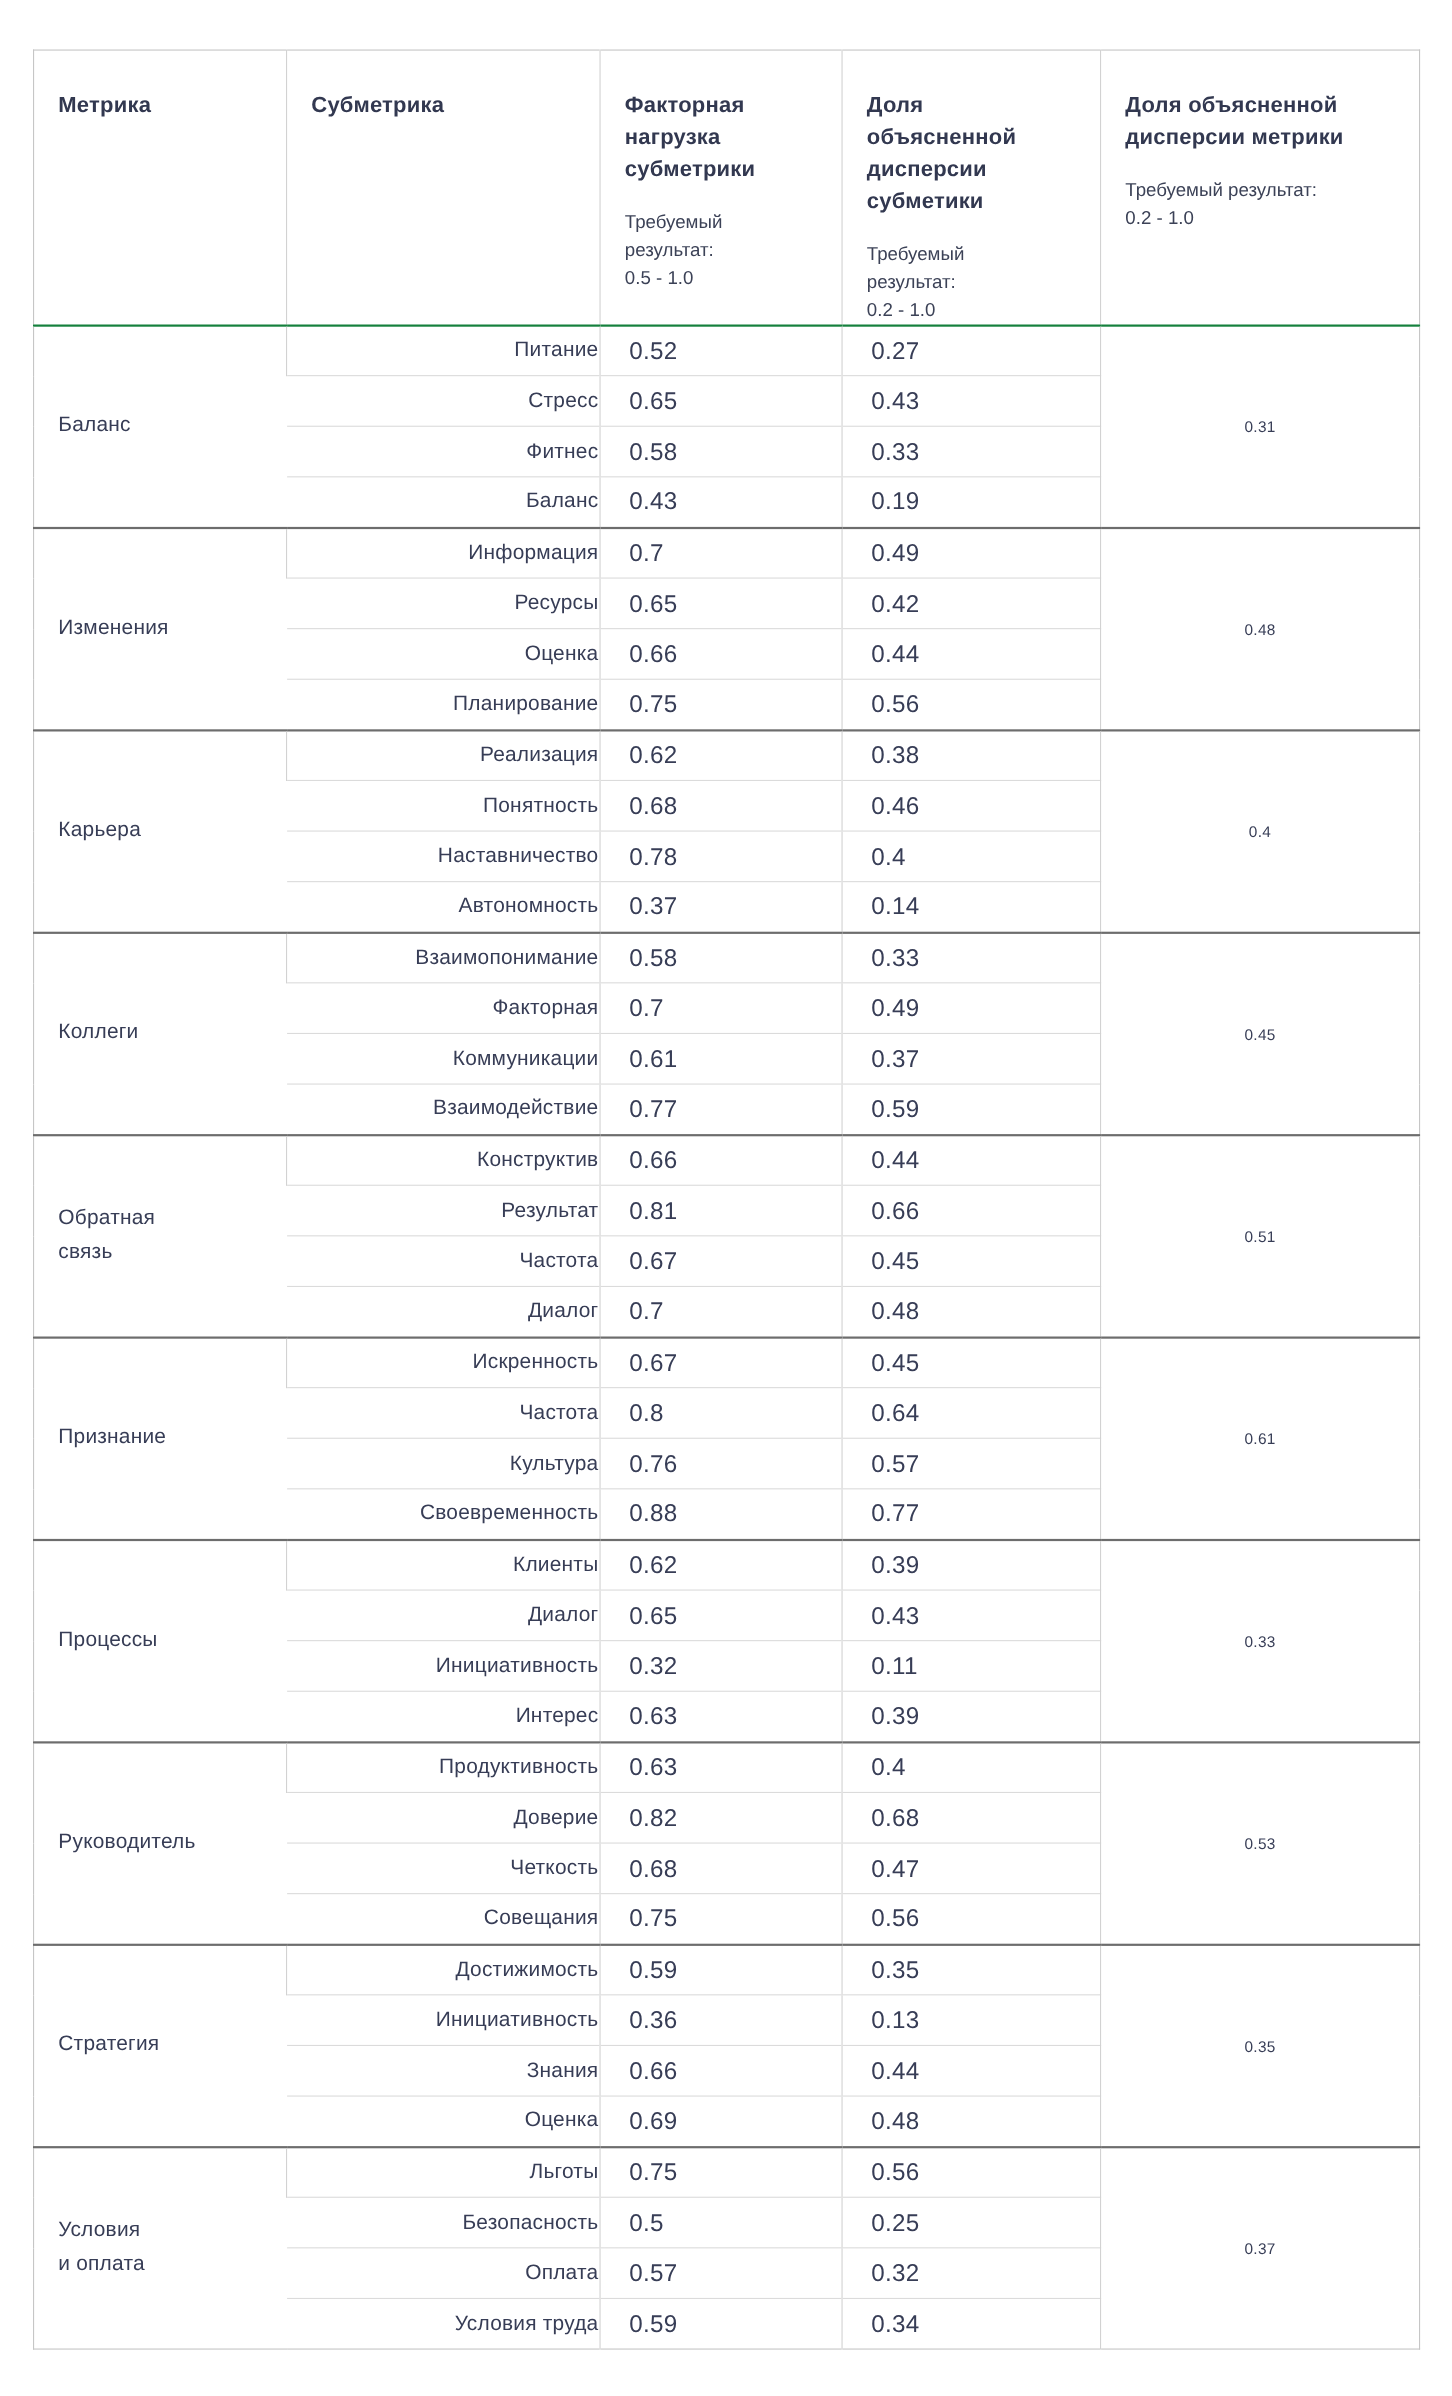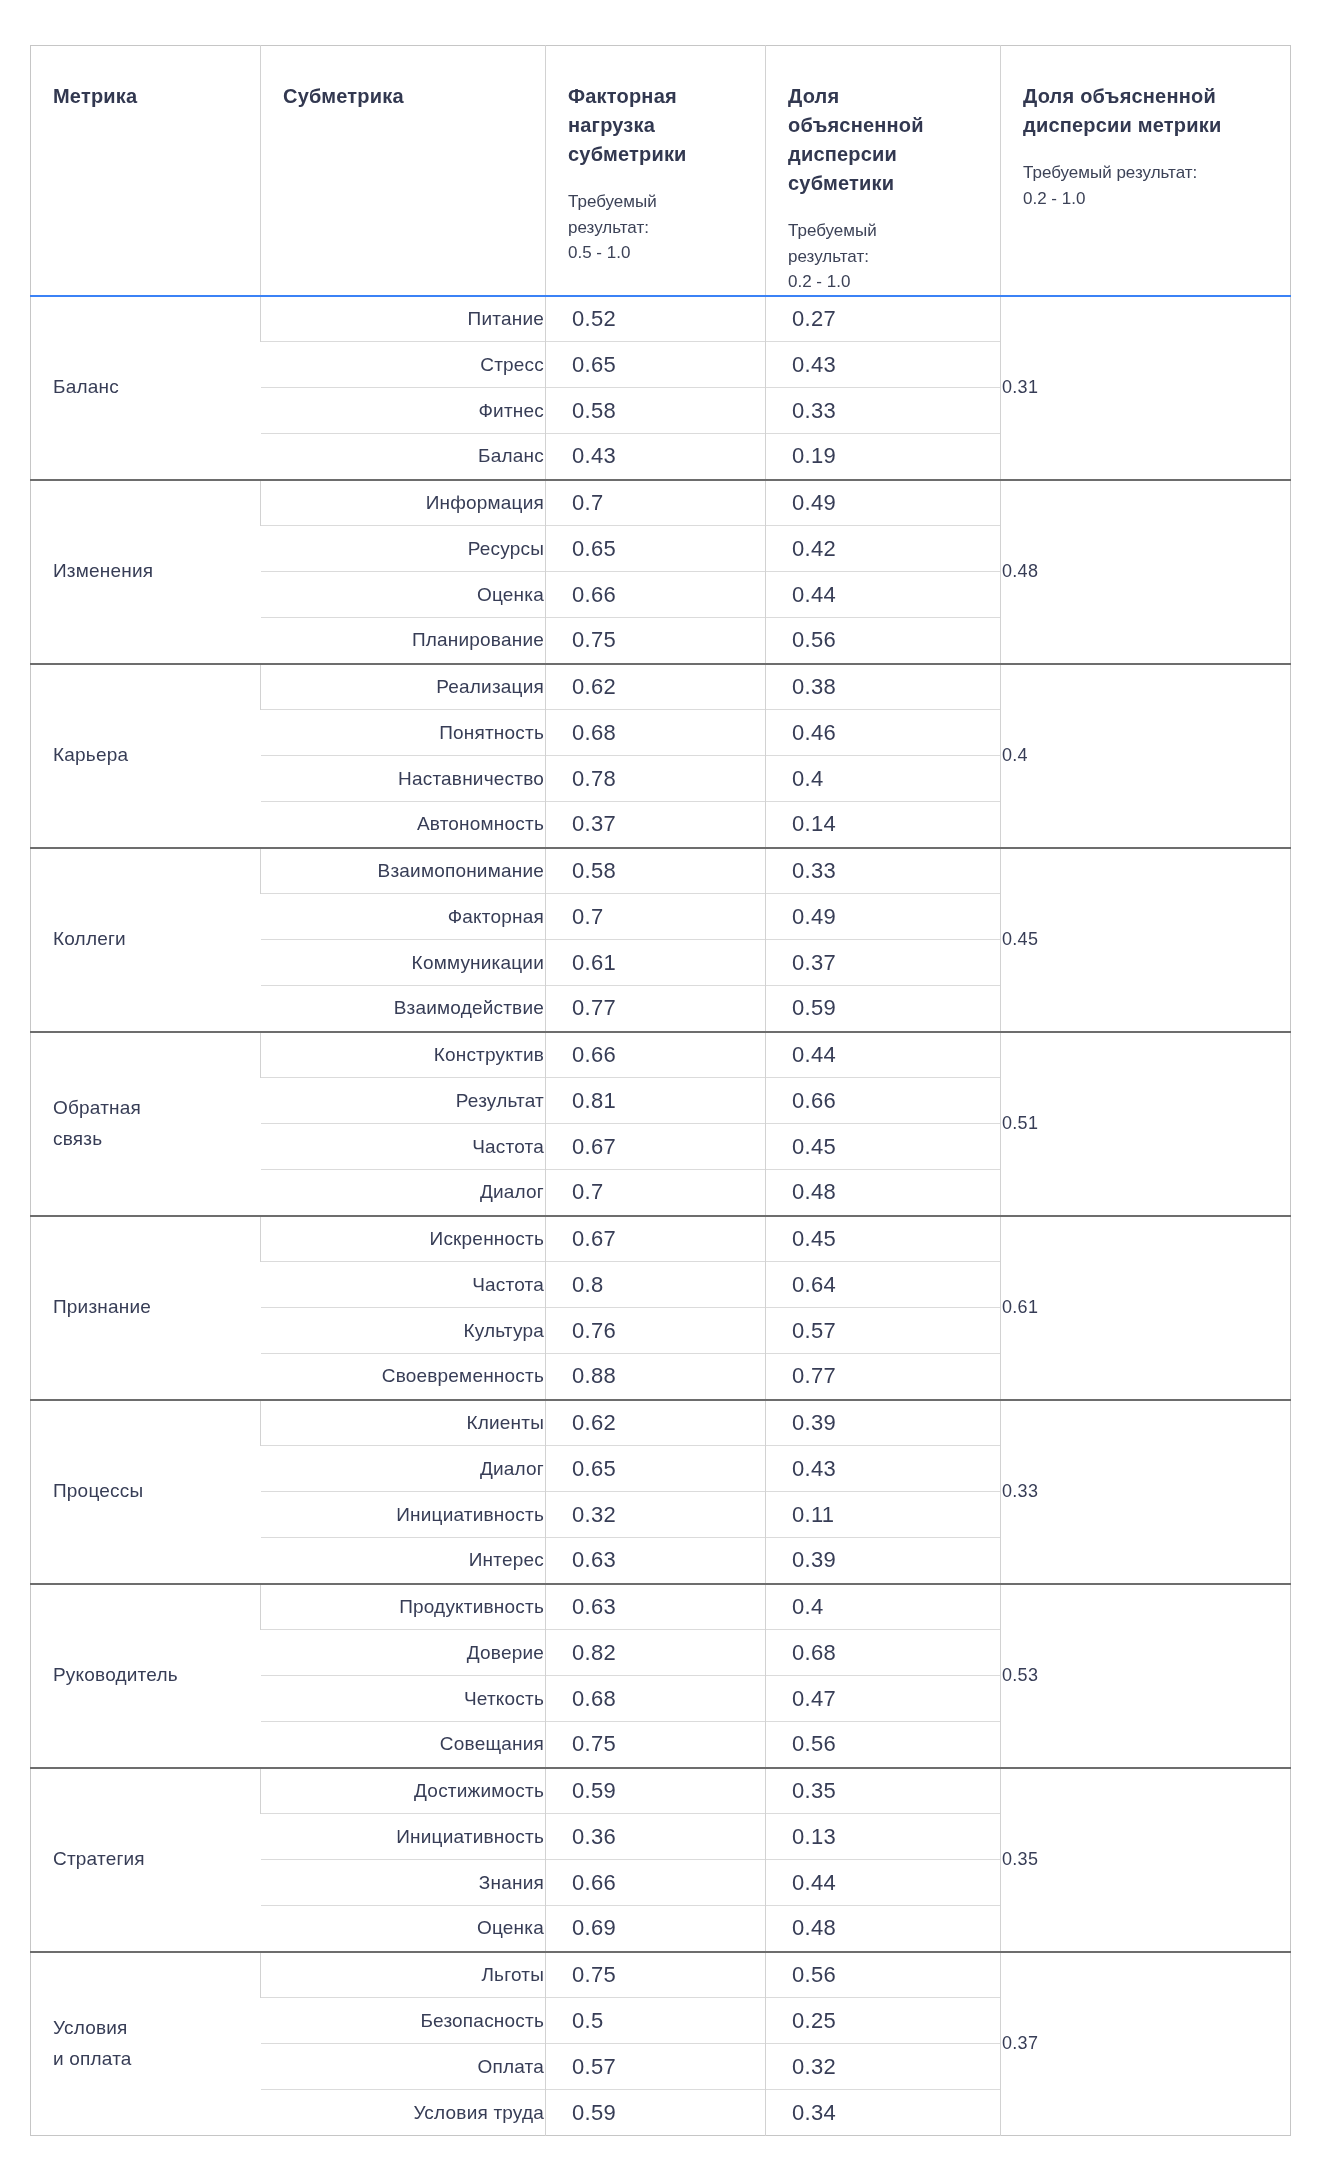--- a/index.html
+++ b/index.html
@@ -24,21 +24,21 @@
   th, td { border-left: 1px solid #D2D2D2; }
   th:first-child, td:first-child { border-left: none; }
 
   
   thead th {
     vertical-align: top;
     text-align: left;
     height: 245px;
     box-sizing: border-box;
     padding: 36px 16px 0 22px;
-    border-bottom: 2px solid #3b82f6;
+    border-bottom: 2px solid #15803d;
     font-weight: normal;
   }
   .col-title {
     font-weight: bold;
     font-size: 20px;
     line-height: 1.45;
     white-space: pre-line;
     color: #323850;
     letter-spacing: 0.2px;
   }
@@ -73,21 +73,22 @@
     letter-spacing: 0.2px;
     text-align: right;
   }
   td.num-cell {
     padding-left: 26px;
     font-size: 22px;
     letter-spacing: 0.3px;
   }
   td.metric-variance-cell {
     vertical-align: middle;
-    font-size: 18px;
+    text-align: center;
+    font-size: 14px;
     letter-spacing: 0.3px;
   }
 </style>
 </head>
 <body>
 
 <div class="page">
   <table class="metrics">
     <colgroup>
       <col style="width:230px">

